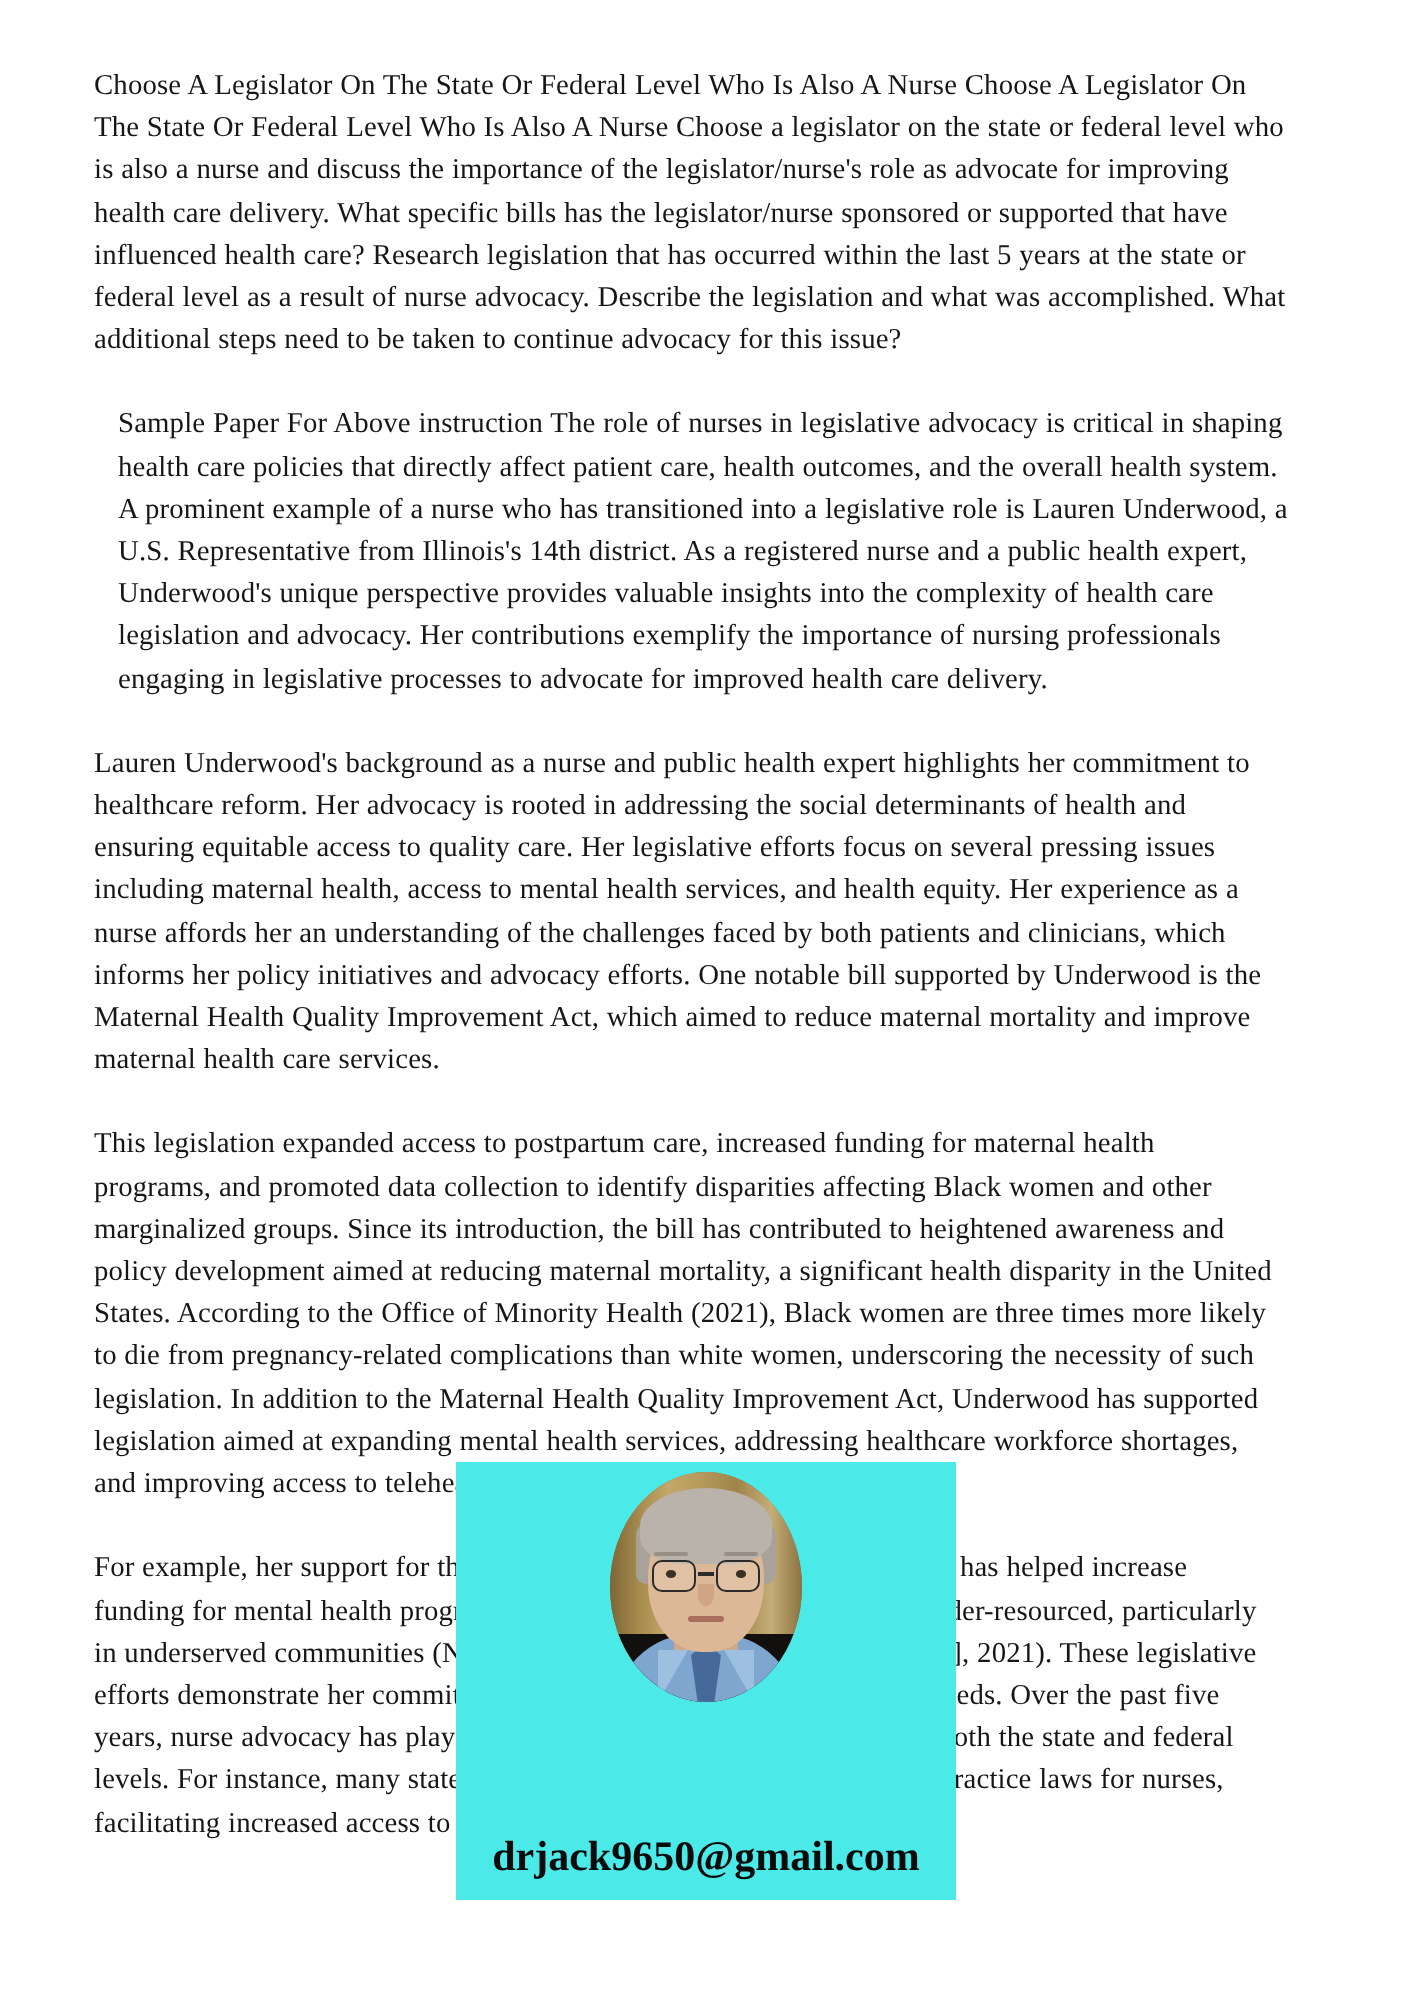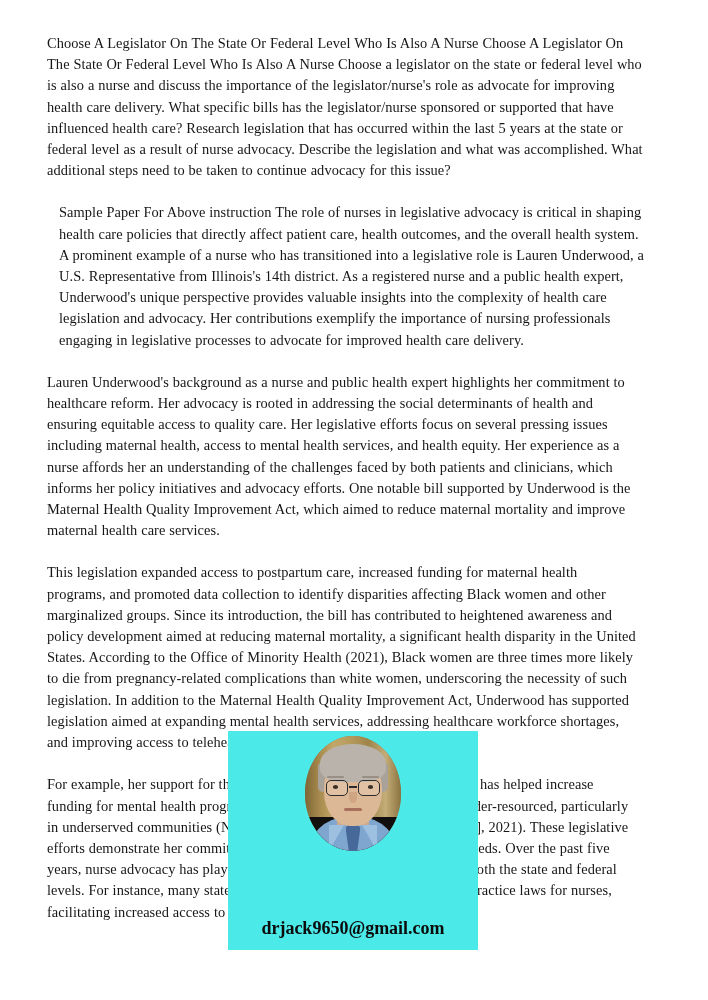--- a/index.html
+++ b/index.html
@@ -236,21 +236,21 @@
     letter-spacing: -0.2px;
   }
   #contact-heading .line { display: block; }
 
   #contact-email {
     position: absolute;
     left: 0;
     right: 0;
     top: 185px;
     font-family: "Liberation Serif", "DejaVu Serif", serif;
-    font-size: 18px;
+    font-size: 21px;
     font-weight: 700;
     line-height: 24px;
     color: #0b0b0b;
   }
 </style>
 </head>
 <body>
 
 <div id="page">
 

